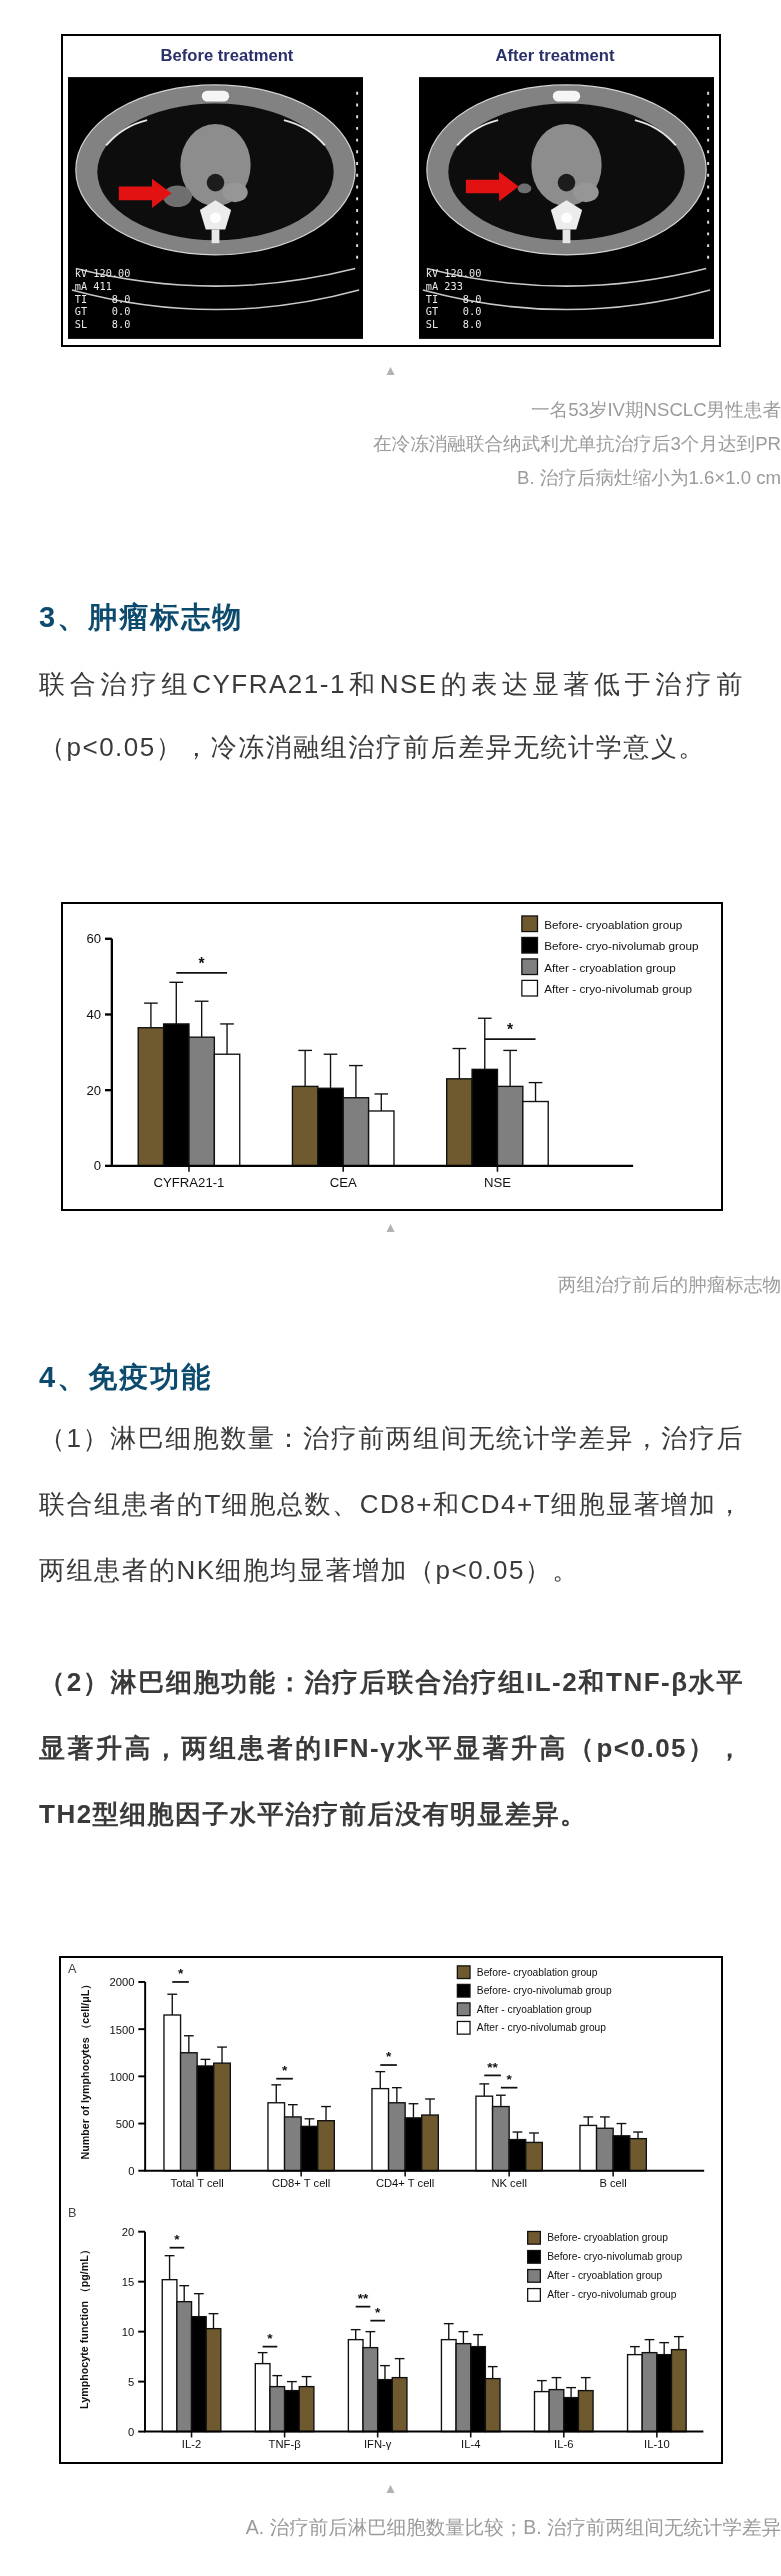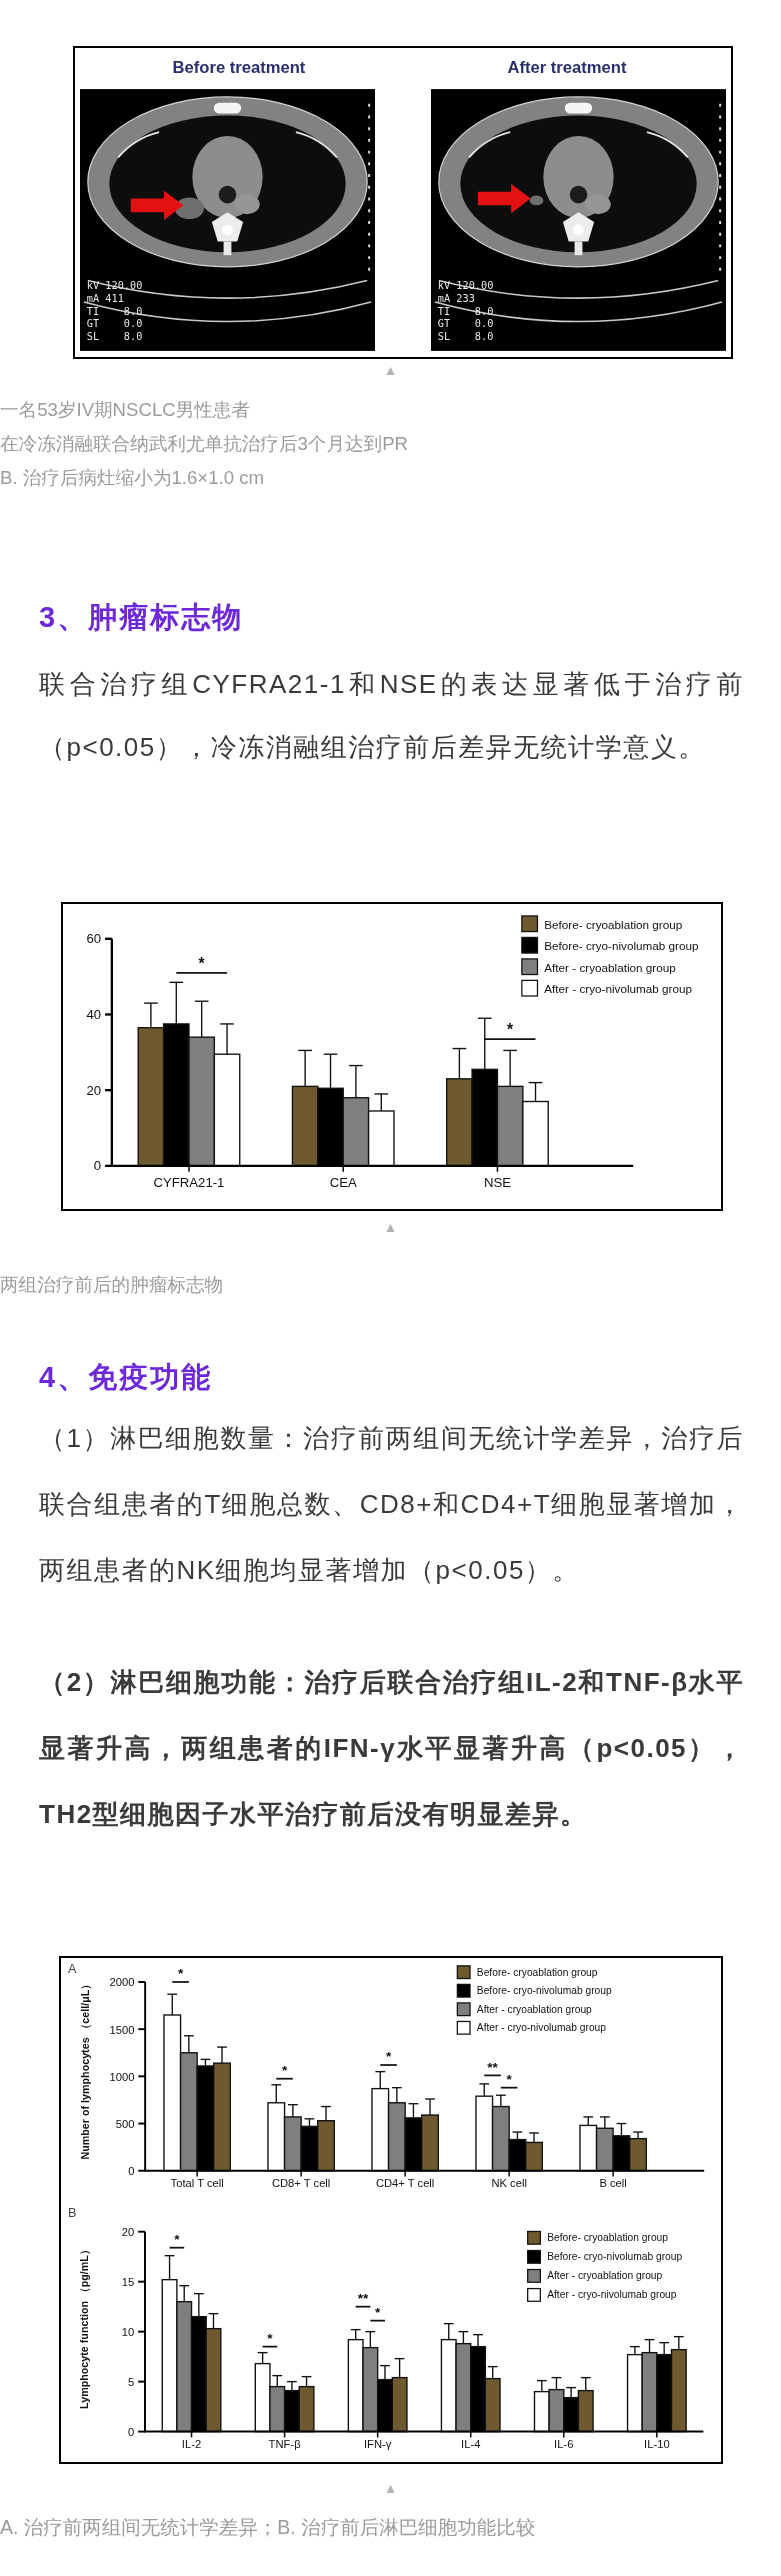--- a/index.html
+++ b/index.html
@@ -5,43 +5,43 @@
   html,body{margin:0;padding:0;background:#fff;}
   .page{position:relative;width:781px;height:2576px;background:#ffffff;font-family:"Liberation Sans",sans-serif;overflow:hidden;}
   .fig-box{position:absolute;box-sizing:border-box;border:2.9px solid #000;background:#fff;}
   #fig1{left:61px;top:34px;width:660px;height:313px;}
   .ct-titles{position:absolute;top:9.8px;left:0;width:100%;display:flex;}
   .ct-titles span{flex:1;text-align:center;font-weight:bold;font-size:16.6px;color:#29306b;}
   .ct-panels{position:absolute;top:41px;left:0;width:100%;display:flex;justify-content:space-between;padding:0 4.9px;box-sizing:border-box;text-align:right;}
   .ct-panels svg{display:block;}
   .triangle{position:absolute;left:0;width:100%;text-align:center;font-size:13.7px;color:#b3b3b3;line-height:15.6px;}
   #tri1{top:363px;} #tri2{top:1220px;} #tri3{top:2481px;}
-  .fig-caption{position:absolute;left:0;width:100%;text-align:left;color:#9b9b9b;}
+  .fig-caption{position:absolute;left:0;width:100%;text-align:right;color:#9b9b9b;}
   #cap1{top:393px;font-size:18.6px;line-height:34px;}
   #cap2{top:1254px;font-size:18.6px;line-height:25.4px;margin-top:18px;}
   #cap3{top:2513px;font-size:19.5px;line-height:29px;}
-  .sec-heading{position:absolute;left:39px;font-size:29px;font-weight:bold;color:#6d28d9;letter-spacing:2px;}
+  .sec-heading{position:absolute;left:39px;font-size:29px;font-weight:bold;color:#0c4a6e;letter-spacing:2px;}
   #h3{top:598px;} #h4{top:1358px;}
   .body-para{position:absolute;left:39px;width:705px;font-size:26px;color:#3a3a3a;line-height:63px;letter-spacing:1.5px;text-align:justify;}
   #p3{top:653px;}
   #p4a{top:1405px;line-height:66px;}
   #p4b{top:1649px;line-height:66px;}
   #chart1-box{left:61px;top:902px;width:662px;height:309px;border-width:2.4px;}
   #fig2-box{left:59px;top:1956px;width:664px;height:508px;border-width:2.4px;}
   .chart-svg{position:absolute;left:2px;}
   #chart1-svg{top:2px;}
   #panelA-svg{top:2px;}
   #panelB-svg{top:246px;}
 </style>
 </head>
 <body>
 
 <div class="page">
 
-  <figure class="fig-box" id="fig1" style="margin:12px;padding-left:42px;">
+  <figure class="fig-box" id="fig1" style="margin:0;padding-left:42px;">
     <div class="ct-titles">
       <span>Before treatment</span>
       <span>After treatment</span>
     </div>
     <div class="ct-panels">
 
       <svg width="295" height="262" viewBox="0 0 302 268">
         <rect width="302" height="268" fill="#000"></rect>
         <ellipse cx="151" cy="95" rx="143" ry="87" fill="#828282" stroke="#d4d4d4" stroke-width="1.2"></ellipse>
         <ellipse cx="151" cy="97" rx="121" ry="70" fill="#0d0d0d"></ellipse>
@@ -400,16 +400,16 @@
         <rect x="476" y="67" width="13" height="13" fill="#7f7f7f" stroke="#111" stroke-width="1.3"></rect>
         <text x="496" y="77" font-size="10.5" text-anchor="start" fill="#111" font-family="&quot;Liberation Sans&quot;,sans-serif">After - cryoablation group</text>
         <rect x="476" y="86.5" width="13" height="13" fill="#ffffff" stroke="#111" stroke-width="1.3"></rect>
         <text x="496" y="96.5" font-size="10.5" text-anchor="start" fill="#111" font-family="&quot;Liberation Sans&quot;,sans-serif">After - cryo-nivolumab group</text>
         <text x="26" y="125.5" font-size="11" text-anchor="middle" fill="#111" font-family="&quot;Liberation Sans&quot;,sans-serif" font-weight="bold" transform="rotate(-90 26 125.5)">Lymphocyte function （pg/mL）</text>
         <text x="5" y="13" font-size="13" text-anchor="start" fill="#444" font-family="&quot;Liberation Sans&quot;,sans-serif">B</text>
       </svg>
   </div>
 
   <div class="triangle" id="tri3">▲</div>
-  <div class="fig-caption" id="cap3">A. 治疗前两组间无统计学差异；B. 治疗前后淋巴细胞功能比较</div>
+  <div class="fig-caption" id="cap3">A. 治疗前后淋巴细胞数量比较；B. 治疗前两组间无统计学差异</div>
 
 </div>
 
 
 </body></html>

